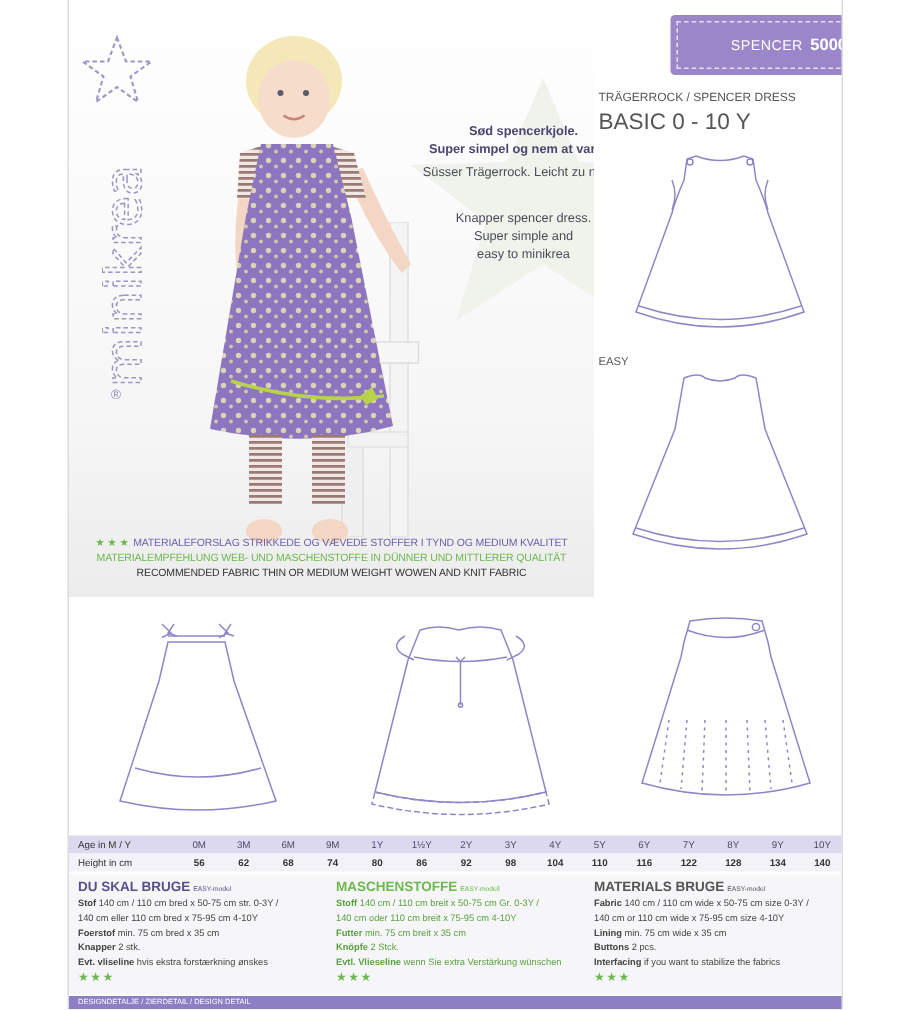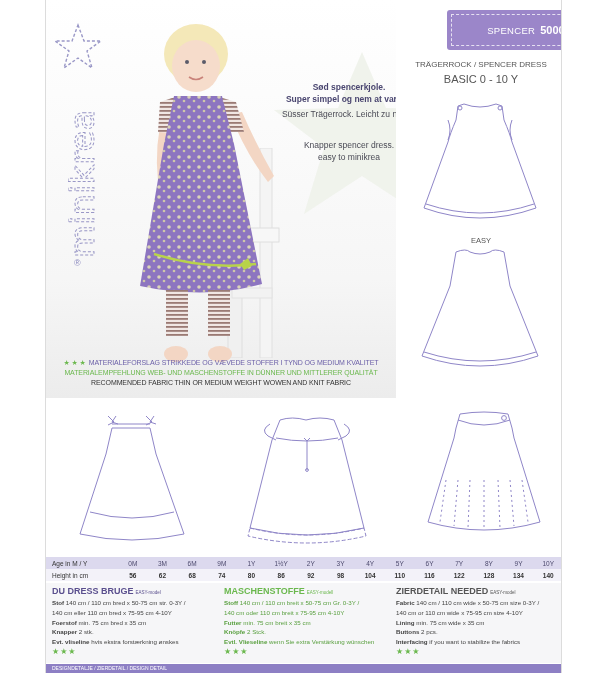--- a/index.html
+++ b/index.html
@@ -58,25 +58,25 @@
     display: flex; align-items: center; justify-content: center; margin-left: 48px;
   }
   .badge-inner {
     position: absolute; left: 4px; top: 4px; right: 0; bottom: 4px;
     border: 1px dashed rgba(255,255,255,0.75); border-right: none;
   }
   .badge-label { color: #ffffff; font-size: 9.5px; letter-spacing: 0.3px; position: relative; }
   .badge-num { color: #ffffff; font-size: 11px; font-weight: bold; margin-left: 5px; position: relative; }
 
   .subtitle {
-    position: absolute; left: 353px; width: 164px; text-align: center; color: #555;
+    position: absolute; left: 353px; width: 164px; color: #555;
   }
   .subtitle.t1 { top: 60px; font-size: 8px; }
-  .subtitle.t2 { top: 73px; font-size: 11px; }
-  .easy-label { position: absolute; left: 353px; top: 236px; width: 164px; text-align: center; font-size: 7.5px; color: #555; }
+  .subtitle.t2 { top: 73px; font-size: 15px; }
+  .easy-label { position: absolute; left: 353px; top: 236px; width: 164px; text-align: left; font-size: 7.5px; color: #555; }
 
   .sketch { position: absolute; }
   svg.line path, svg.line line, svg.line circle, svg.line ellipse { stroke: #8f86c8; fill: none; stroke-width: 1; }
 
   
   .size-table {
     position: absolute; left: 0; top: 557px; width: 517px; border-collapse: collapse;
     font-size: 6.5px;
   }
   .size-row { display: flex; height: 12px; align-items: center; }
@@ -169,20 +169,21 @@
 
     <div class="bubble-text da">
       <div>Sød spencerkjole.</div>
       <div>Super simpel og nem at variere</div>
     </div>
     <div class="bubble-text de">
       <div>Süsser Trägerrock. Leicht zu nähen</div>
     </div>
     <div class="bubble-text en">
       <div>Knapper spencer dress.</div>
+      <div>Super simple and</div>
       <div>easy to minikrea</div>
     </div>
 
     <div class="mat-strip">
       <div class="l1">
         <span class="stars">★ ★ ★</span><span>MATERIALEFORSLAG STRIKKEDE OG VÆVEDE STOFFER I TYND OG MEDIUM KVALITET</span>
       </div>
       <div class="l2">MATERIALEMPFEHLUNG WEB- UND MASCHENSTOFFE IN DÜNNER UND MITTLERER QUALITÄT</div>
       <div class="l3">RECOMMENDED FABRIC THIN OR MEDIUM WEIGHT WOWEN AND KNIT FABRIC</div>
     </div>
@@ -274,39 +275,39 @@
       <span class="cell">116</span>
       <span class="cell">122</span>
       <span class="cell">128</span>
       <span class="cell">134</span>
       <span class="cell">140</span>
     </div>
   </div>
 
   <div class="mats">
     <div class="mat-col da">
-      <h3><span>DU DRESS BRUGE</span><small>EASY-model</small></h3>
+      <h3><span>DU SKAL BRUGE</span><small>EASY-model</small></h3>
       <div><b>Stof</b><span> 140 cm / 110 cm bred x 50-75 cm str. 0-3Y /</span></div>
       <div><span>140 cm eller 110 cm bred x 75-95 cm 4-10Y</span></div>
       <div><b>Foerstof</b><span> min. 75 cm bred x 35 cm</span></div>
       <div><b>Knapper</b><span> 2 stk.</span></div>
       <div><b>Evt. vliseline</b><span> hvis ekstra forstærkning ønskes</span></div>
       <div class="stars">★★★</div>
     </div>
     <div class="mat-col de">
       <h3><span>MASCHENSTOFFE</span><small>EASY-modell</small></h3>
       <div><b>Stoff</b><span> 140 cm / 110 cm breit x 50-75 cm Gr. 0-3Y /</span></div>
       <div><span>140 cm oder 110 cm breit x 75-95 cm 4-10Y</span></div>
       <div><b>Futter</b><span> min. 75 cm breit x 35 cm</span></div>
       <div><b>Knöpfe</b><span> 2 Stck.</span></div>
       <div><b>Evtl. Vlieseline</b><span> wenn Sie extra Verstärkung wünschen</span></div>
       <div class="stars">★★★</div>
     </div>
     <div class="mat-col en">
-      <h3><span>ZIERDETAIL NEEDED</span><small>EASY-model</small></h3>
+      <h3><span>MATERIALS BRUGE</span><small>EASY-model</small></h3>
       <div><b>Fabric</b><span> 140 cm / 110 cm wide x 50-75 cm size 0-3Y /</span></div>
       <div><span>140 cm or 110 cm wide x 75-95 cm size 4-10Y</span></div>
       <div><b>Lining</b><span> min. 75 cm wide x 35 cm</span></div>
       <div><b>Buttons</b><span> 2 pcs.</span></div>
       <div><b>Interfacing</b><span> if you want to stabilize the fabrics</span></div>
       <div class="stars">★★★</div>
     </div>
   </div>
 
   <div class="bottom-bar">DESIGNDETALJE / ZIERDETAIL / DESIGN DETAIL</div>

